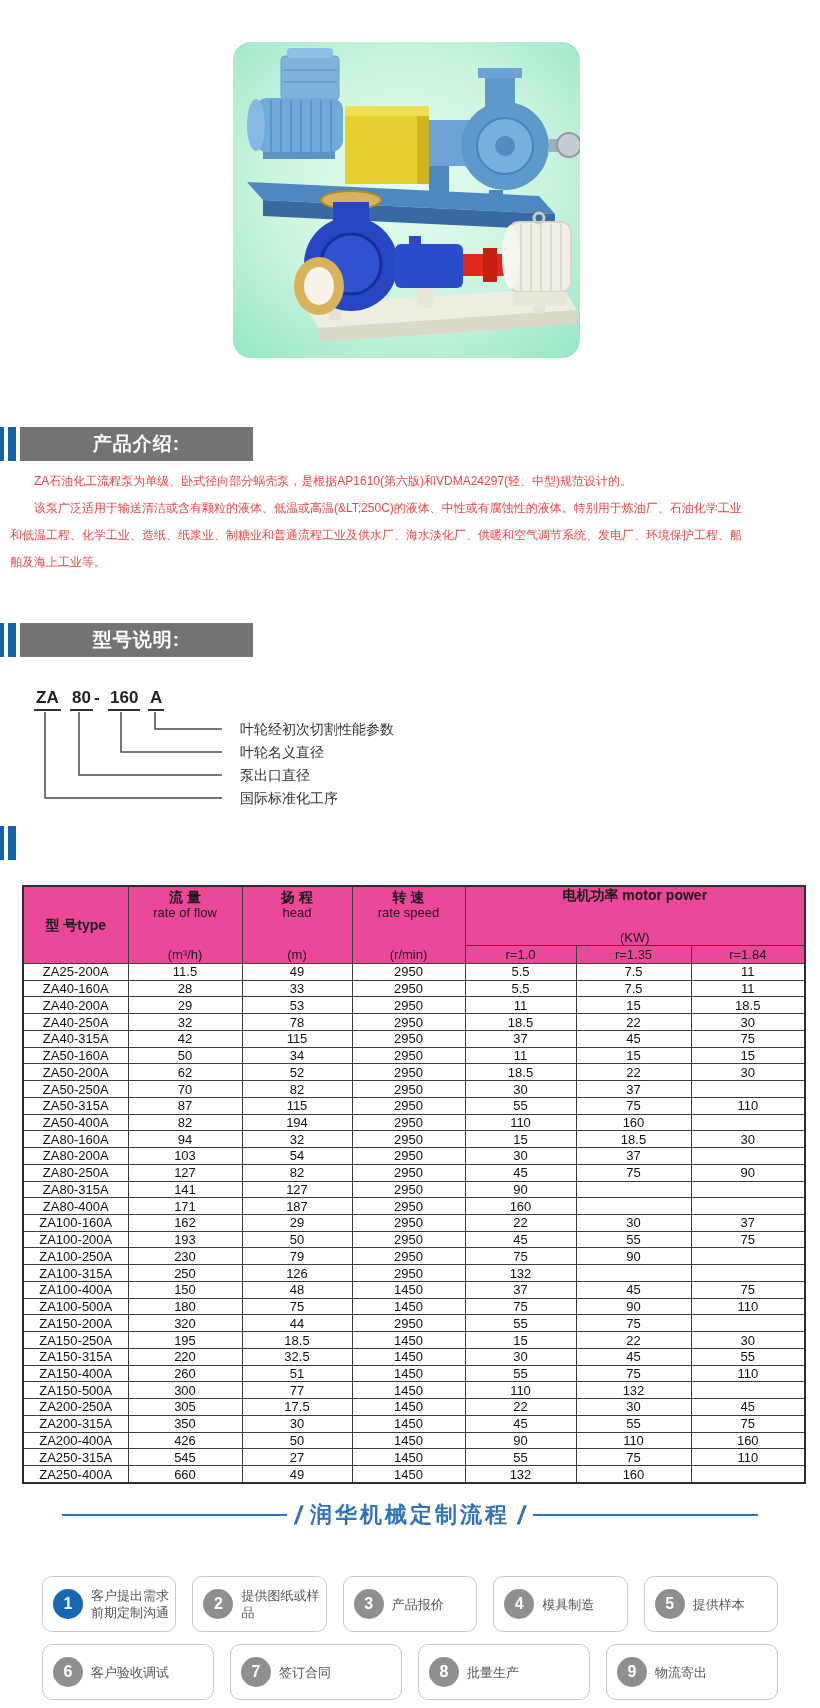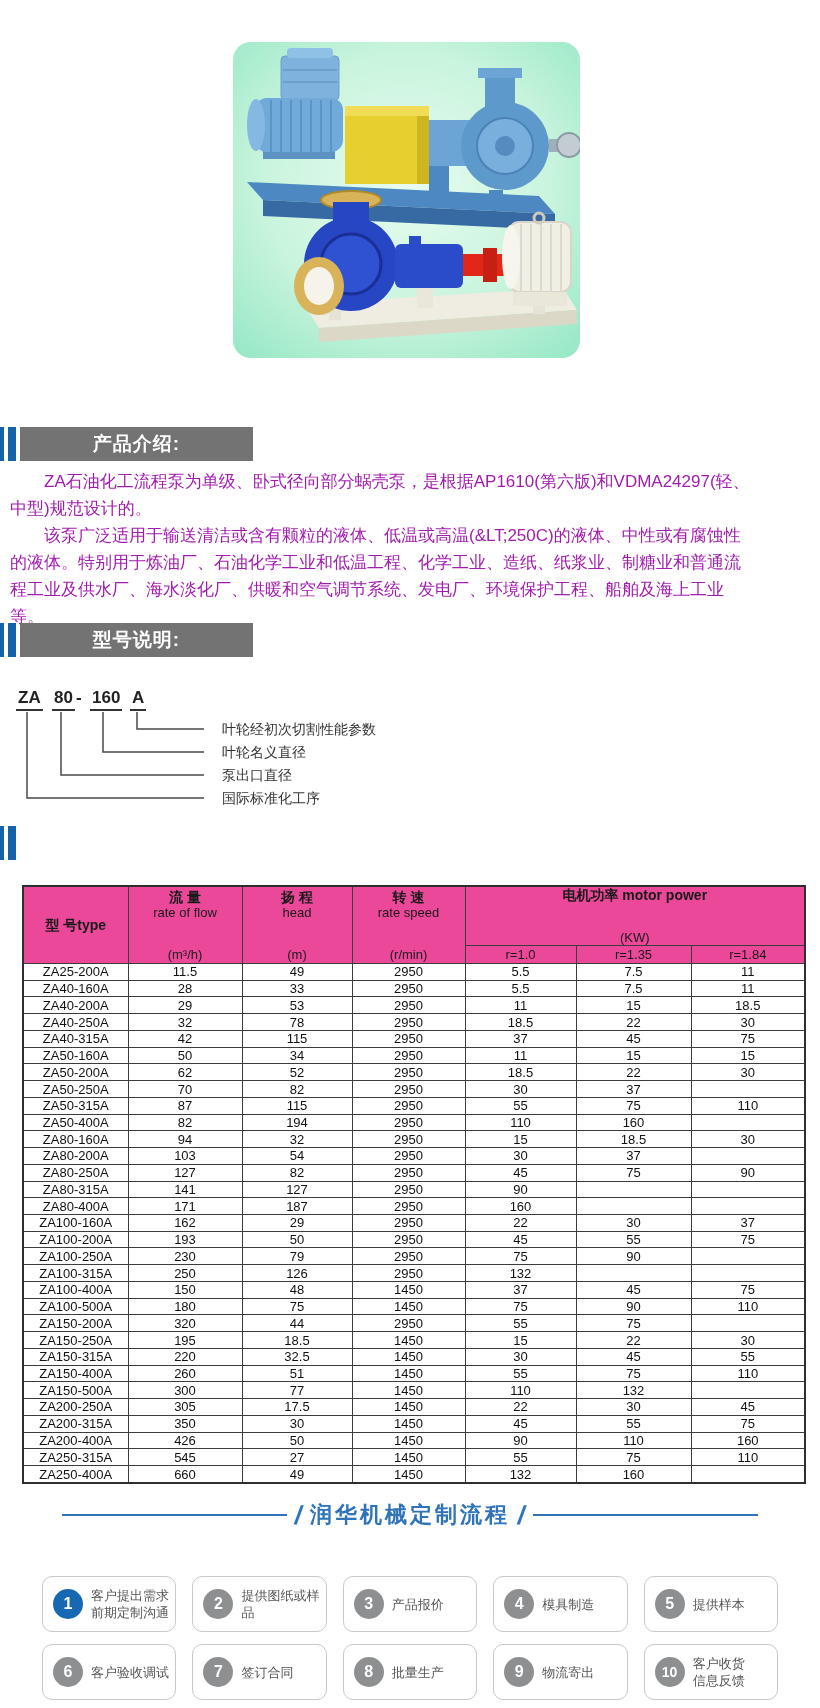--- a/index.html
+++ b/index.html
@@ -16,25 +16,25 @@
   
   .sec-bar{left:0;width:820px;height:34px;}
   .sec-bar .bar-a{position:absolute;left:0;top:0;width:4px;height:34px;background:#1463a8;}
   .sec-bar .bar-b{position:absolute;left:8px;top:0;width:8px;height:34px;background:#1463a8;}
   .sec-bar .bar-main{position:absolute;left:20px;top:0;width:233px;height:34px;background:#737373;
     color:#fff;font-size:19px;font-weight:bold;letter-spacing:1px;
     display:flex;align-items:center;justify-content:center;}
   .sec1{top:427px;} .sec2{top:623px;} .sec3{top:826px;}
 
   
-  .paras{top:468px;left:10px;width:742px;font-size:17px;line-height:27px;color:#a21caf;}
+  .paras{top:468px;left:10px;width:742px;font-size:12px;line-height:27px;color:#ef4444;}
   .paras p{margin:0;text-indent:2em;}
 
   
-  .diagram{left:12px;top:688px;width:620px;height:120px;text-decoration:underline;}
+  .diagram{left:30px;top:688px;width:620px;height:120px;text-decoration:underline;}
   .tok{position:absolute;top:0;font-size:17px;font-weight:bold;color:#222;
        border-bottom:2px solid #333;padding:0 2px 2px 2px;line-height:19px;}
   .tok-dash{border-bottom:none;}
   .d-label{position:absolute;left:198px;font-size:14px;color:#333;line-height:17px;white-space:nowrap;padding-left:12px;}
   .d-svg{position:absolute;left:0;top:0;}
 
   
   .tablewrap{left:22px;top:885px;width:782px;}
   table.spec{width:782px;height:599px;border-collapse:collapse;table-layout:fixed;
     border:2px solid #2e2e2e;font-size:13px;}
@@ -550,18 +550,13 @@
       <div class="step-label">签订合同</div>
     </div>
     <div class="step-card">
       <div class="step-num">8</div>
       <div class="step-label">批量生产</div>
     </div>
     <div class="step-card">
       <div class="step-num">9</div>
       <div class="step-label">物流寄出</div>
     </div>
-    <div class="step-card">
-      <div class="step-num" style="font-size: 14px;">10</div>
-      <div class="step-label">客户收货
-信息反馈</div>
-    </div>
   </div>
 
 </body></html>

